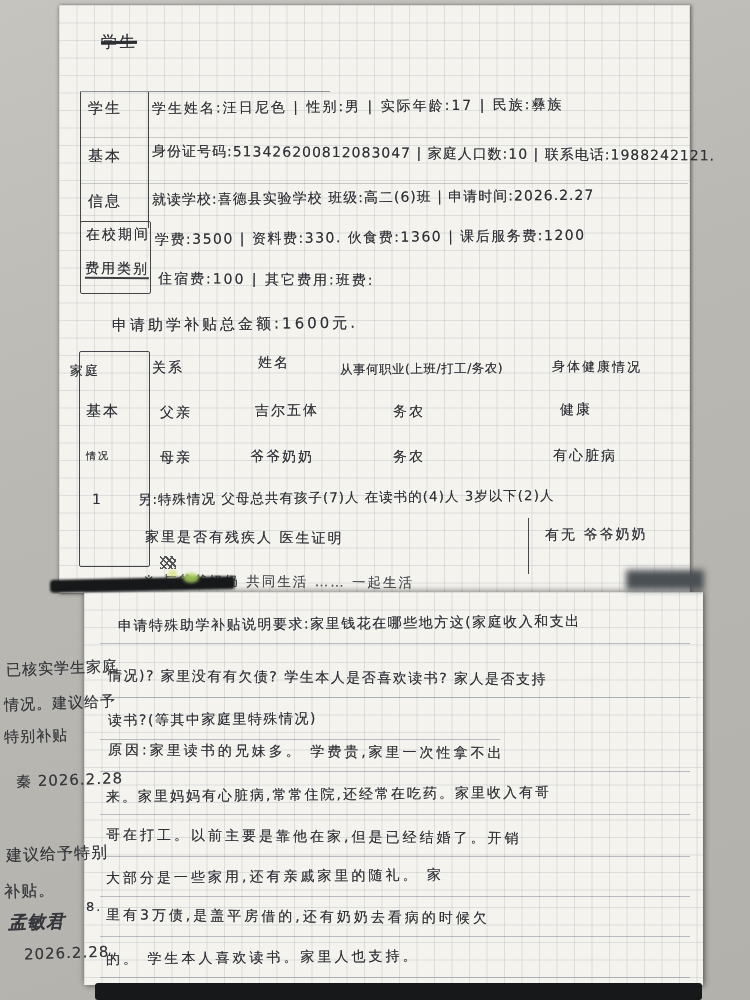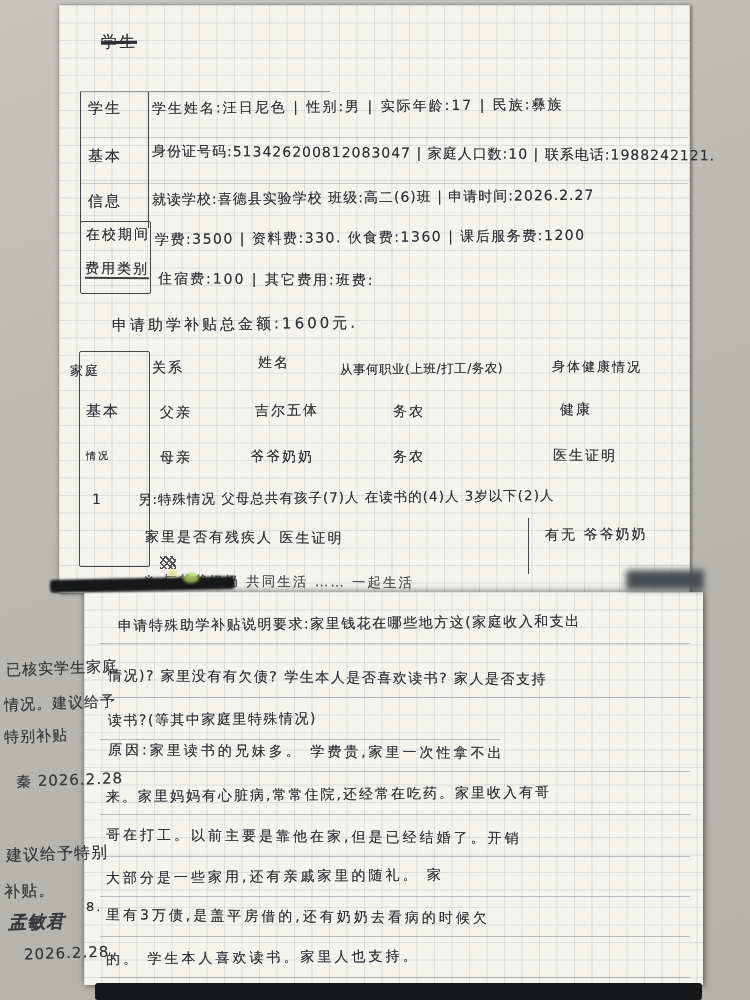--- a/index.html
+++ b/index.html
@@ -79,21 +79,21 @@
   <div class="hw tb" style="left:552px;top:360px;font-size:13px;">身体健康情况</div>
 
   <div class="hw tb" style="left:160px;top:405px;">父亲</div>
   <div class="hw ta" style="left:255px;top:403px;">吉尔五体</div>
   <div class="hw tb" style="left:393px;top:404px;">务农</div>
   <div class="hw ta" style="left:560px;top:402px;">健康</div>
 
   <div class="hw ta" style="left:160px;top:450px;">母亲</div>
   <div class="hw tb" style="left:250px;top:449px;">爷爷奶奶</div>
   <div class="hw ta" style="left:393px;top:449px;">务农</div>
-  <div class="hw tb" style="left:553px;top:448px;">医生证明</div>
+  <div class="hw tb" style="left:553px;top:448px;">有心脏病</div>
 
   <div class="hw ta" style="left:138px;top:490px;font-size:13.5px;letter-spacing:1px;">另:特殊情况 父母总共有孩子(7)人 在读书的(4)人 3岁以下(2)人</div>
   <div class="hw tb" style="left:145px;top:530px;">家里是否有残疾人 医生证明</div>
   <div class="vline" style="left:528px;top:518px;height:56px;"></div>
   <div class="hw ta" style="left:545px;top:527px;">有无 爷爷奶奶</div>
 
   <div class="scribble" style="left:160px;top:556px;width:16px;height:13px;"></div>
   <div class="hw tb" style="left:143px;top:574px;font-size:13.5px;opacity:.85;">※ 与爷爷奶奶 共同生活 …… 一起生活</div>
 
   <div class="smudge" style="left:50px;top:578px;width:185px;height:13px;transform:rotate(-1.2deg);border-radius:4px;"></div>

